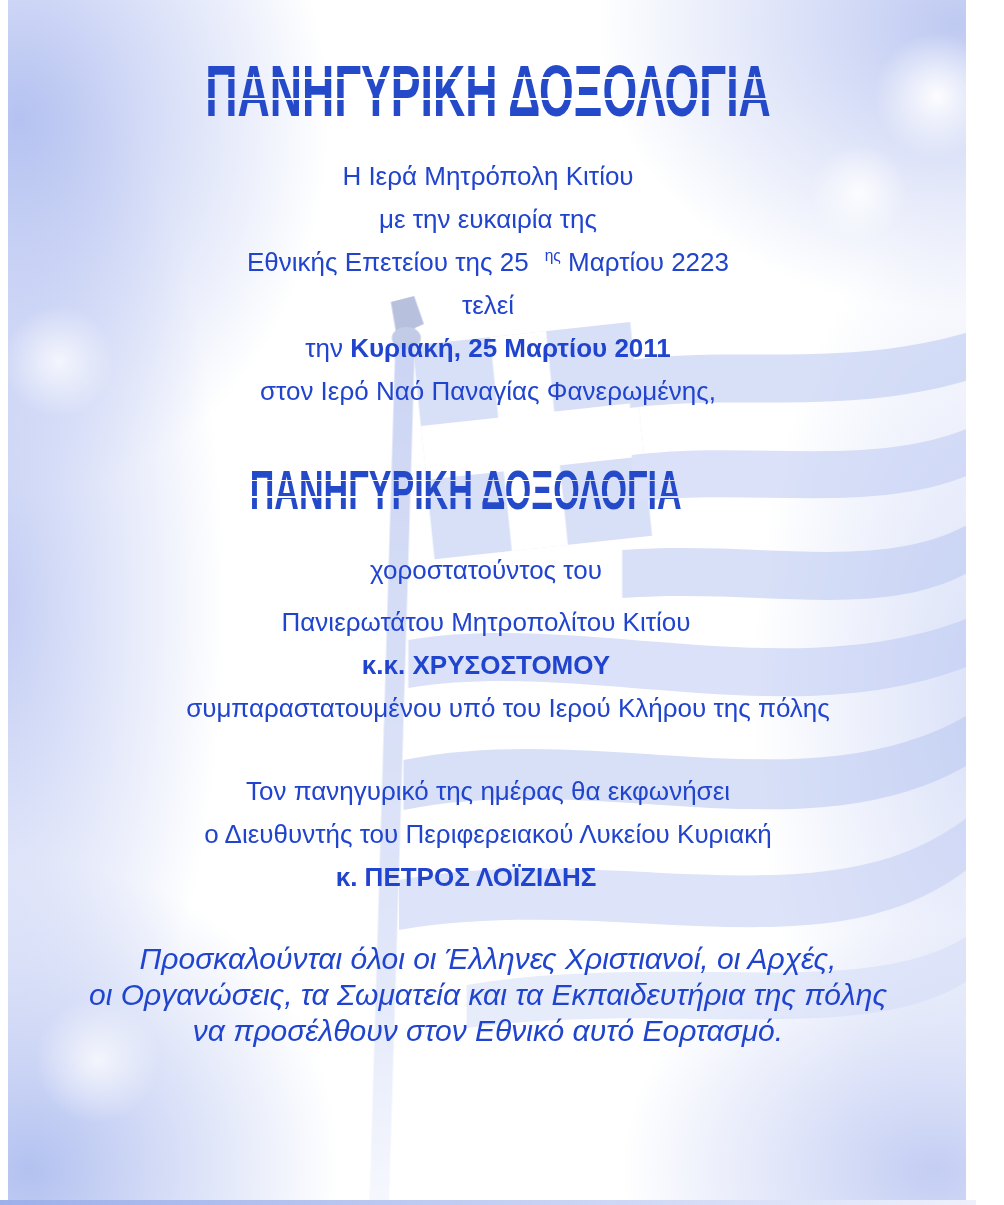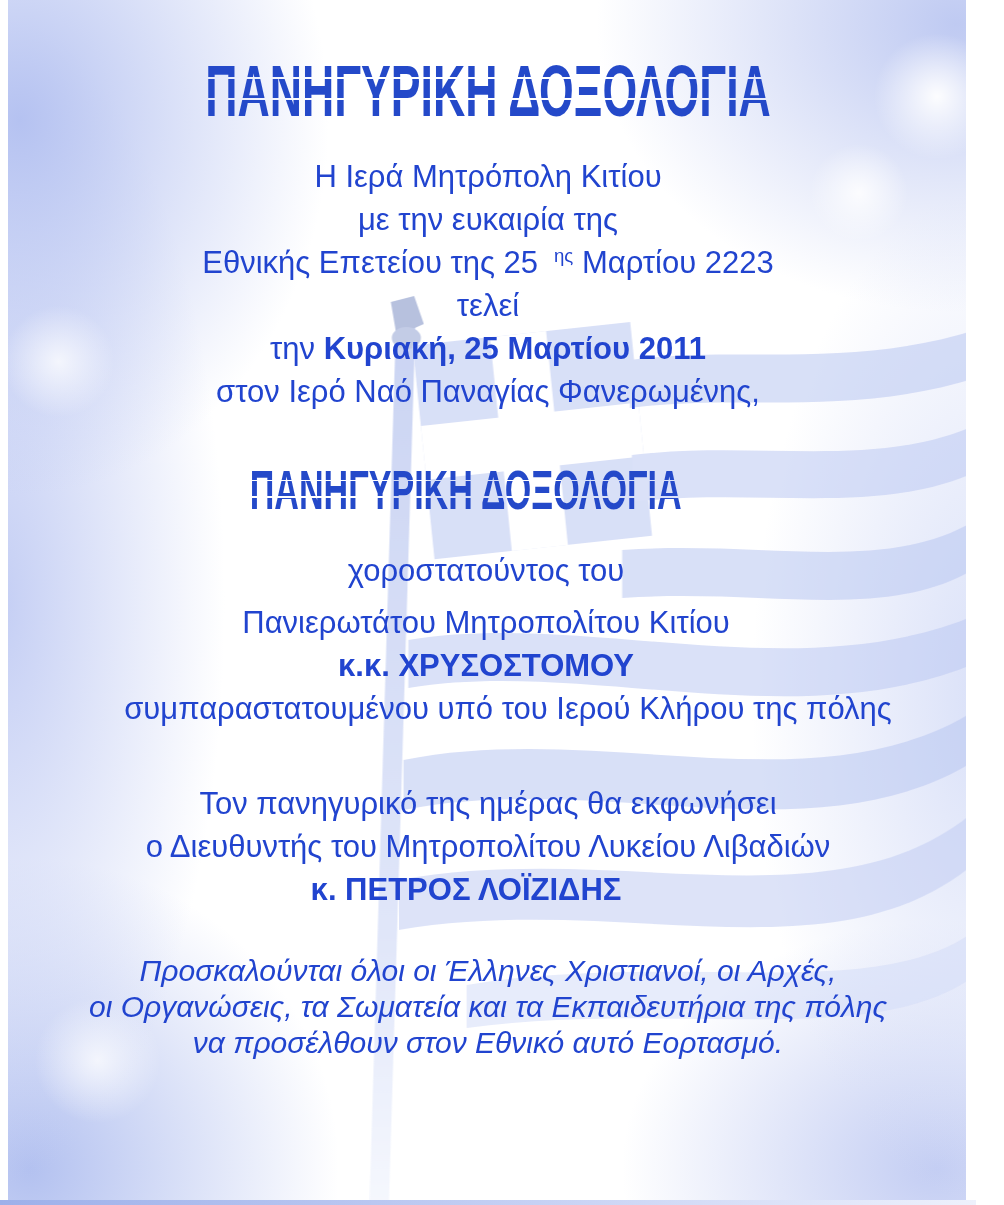--- a/index.html
+++ b/index.html
@@ -24,42 +24,42 @@
   .bg-flag{position:absolute;inset:0;z-index:1;width:100%;height:100%;}
 
   .edge{position:absolute;z-index:2;background:#fff;}
   .edge-left{left:0;top:0;width:8px;height:100%;}
   .edge-right{right:0;top:0;width:10px;height:100%;}
   .bottom-strip{position:absolute;z-index:2;left:0;bottom:0;width:100%;height:5px;
     background:linear-gradient(to right,#9db0ea,#c6d1f4 55%,#eef1fc);}
 
   
   .content{position:absolute;inset:0;z-index:3;text-align:center;color:#2144cf;}
-  .line{margin:0;font-size:31px;line-height:43px;font-weight:400;}
+  .line{margin:0;font-size:26px;line-height:43px;font-weight:400;}
   .line b{font-weight:700;}
   .line sup{font-size:60%;vertical-align:super;line-height:0;margin-left:16px;}
   .nudge{transform:translateX(-22px);}
 
   .stencil{margin:0;line-height:1;font-weight:800;color:#2449c9;letter-spacing:0;
            transform-origin:50% 50%;}
   .t1{margin-top:55px;font-size:72px;transform:scale(.62,1);}
   .t2{margin-top:50px;font-size:55px;transform:scale(.62,1) translateX(-36px);}
   @supports ((-webkit-background-clip:text) or (background-clip:text)){
     .stencil{
       background-image:linear-gradient(to bottom,
         #2449c9 0 30%, rgba(36,73,201,0) 30% 33.5%,
         #2449c9 33.5% 60%, rgba(36,73,201,0) 60% 63%,
         #2449c9 63% 100%);
       -webkit-background-clip:text;background-clip:text;color:transparent;}
   }
 
   .intro{margin-top:28px;}
   .celebrant{margin-top:31px;padding-left:40px;}
   .celebrant .first{margin-bottom:9px;}
-  .speaker{margin-top:52px;}
+  .speaker{margin-top:40px;}
   .invitation{margin-top:42px;font-style:italic;}
   .invitation .line{font-size:30px;line-height:36px;text-align:center;}
 </style>
 </head>
 <body>
 
 <div class="page">
 
   <div class="bg-sky"></div>
 
@@ -111,21 +111,21 @@
 
     <div class="celebrant">
       <p class="line nudge first">χοροστατούντος του</p>
       <p class="line nudge">Πανιερωτάτου Μητροπολίτου Κιτίου</p>
       <p class="line nudge"><b>κ.κ. ΧΡΥΣΟΣΤΟΜΟΥ</b></p>
       <p class="line">συμπαραστατουμένου υπό του Ιερού Κλήρου της πόλης</p>
     </div>
 
     <div class="speaker">
       <p class="line">Τον πανηγυρικό της ημέρας θα εκφωνήσει</p>
-      <p class="line">ο Διευθυντής του Μητροπολίτου Λυκείου Λιβαδιών</p>
+      <p class="line">ο Διευθυντής του Περιφερειακού Λυκείου Κυριακή</p>
       <p class="line nudge"><b>κ. ΠΕΤΡΟΣ ΛΟΪΖΙΔΗΣ</b></p>
     </div>
 
     <div class="invitation">
       <p class="line">Προσκαλούνται όλοι οι Έλληνες Χριστιανοί, οι Αρχές,</p>
       <p class="line">οι Οργανώσεις, τα Σωματεία και τα Εκπαιδευτήρια της πόλης</p>
       <p class="line">να προσέλθουν στον Εθνικό αυτό Εορτασμό.</p>
     </div>
 
   </div>

